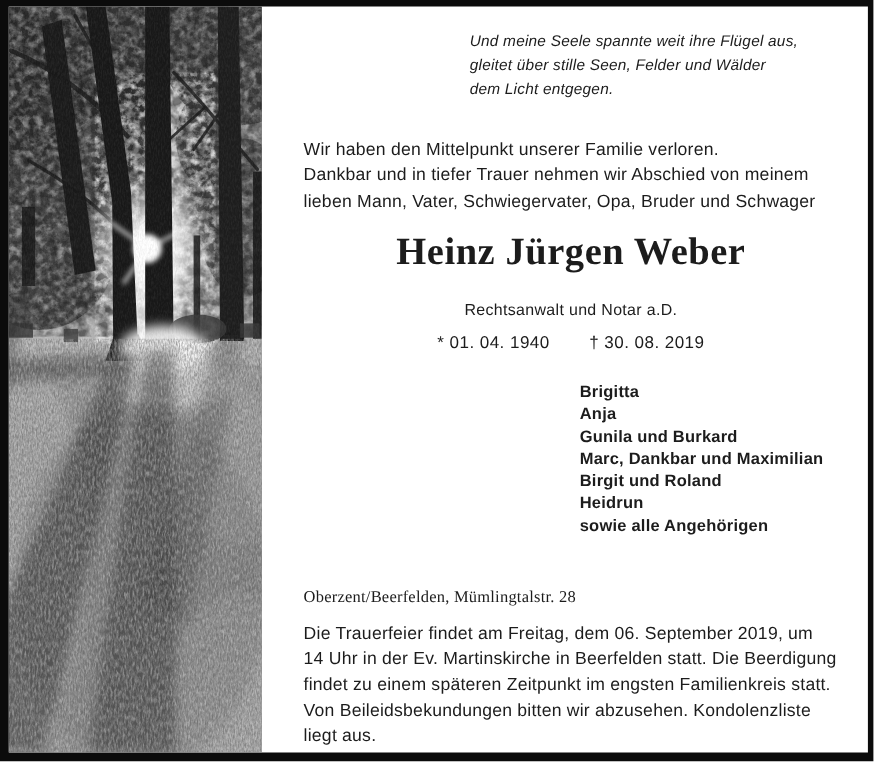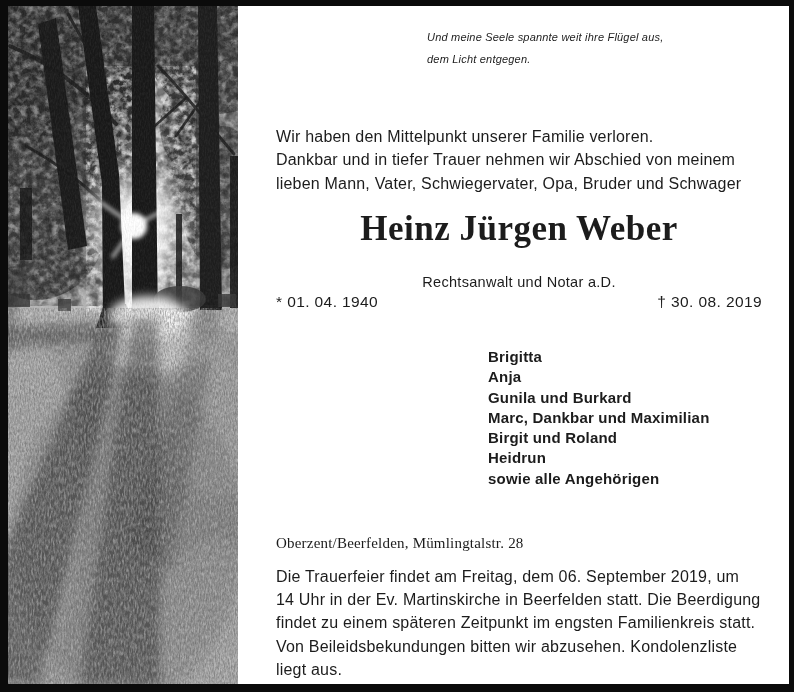--- a/index.html
+++ b/index.html
@@ -35,21 +35,21 @@
     width: 230px; height: 678px;
     background: #777;
     overflow: hidden;
   }
   .photo svg { display: block; }
 
   .quote {
     position: absolute;
     left: 427px; top: 27px;
     font-style: italic;
-    font-size: 11px;
+    font-size: 14px;
     line-height: 21.7px;
     letter-spacing: 0.2px;
     white-space: nowrap;
   }
   .intro {
     position: absolute;
     left: 276px; top: 125px;
     font-size: 16px;
     line-height: 23.4px;
     letter-spacing: 0.2px;
@@ -68,31 +68,31 @@
     line-height: 38px;
     font-family: Liberation Serif, serif;
   }
   .profession {
     margin-top: 26px;
     font-size: 14.5px;
     line-height: 17px;
     letter-spacing: 0.3px;
   }
   .dates {
-    margin-top: 2px;
+    margin-top: 12px;
     font-size: 15.5px;
     line-height: 18px;
     display: flex;
-    justify-content: space-between;
+    justify-content: center;
     gap: 36px;
     letter-spacing: 0.4px;
   }
   .mourners {
     position: absolute;
-    left: 488px; top: 347px;
+    left: 527px; top: 347px;
     font-size: 15px;
     font-weight: 700;
     line-height: 20.3px;
     letter-spacing: 0.2px;
     white-space: nowrap;
   }
   .address {
     position: absolute;
     left: 276px; top: 535px;
     font-size: 15px;
@@ -247,20 +247,21 @@
         <rect x="0" y="302" width="230" height="376" fill="#cccccc" filter="url(#grassTex)" opacity="0.5"></rect>
         <rect x="0" y="302" width="230" height="376" fill="#474747" filter="url(#grassTex2)" opacity="0.35"></rect>
       </g>
 
       <rect x="0" y="0" width="230" height="678" fill="#7d7d7d" filter="url(#grassTex2)" opacity="0.12"></rect>
     </svg>
   </div>
 
   <div class="quote">
     <div>Und meine Seele spannte weit ihre Flügel aus,</div>
+    <div>gleitet über stille Seen, Felder und Wälder</div>
     <div>dem Licht entgegen.</div>
   </div>
 
   <div class="intro">
     <div>Wir haben den Mittelpunkt unserer Familie verloren.</div>
     <div>Dankbar und in tiefer Trauer nehmen wir Abschied von meinem</div>
     <div>lieben Mann, Vater, Schwiegervater, Opa, Bruder und Schwager</div>
   </div>
 
   <div class="center-block">

